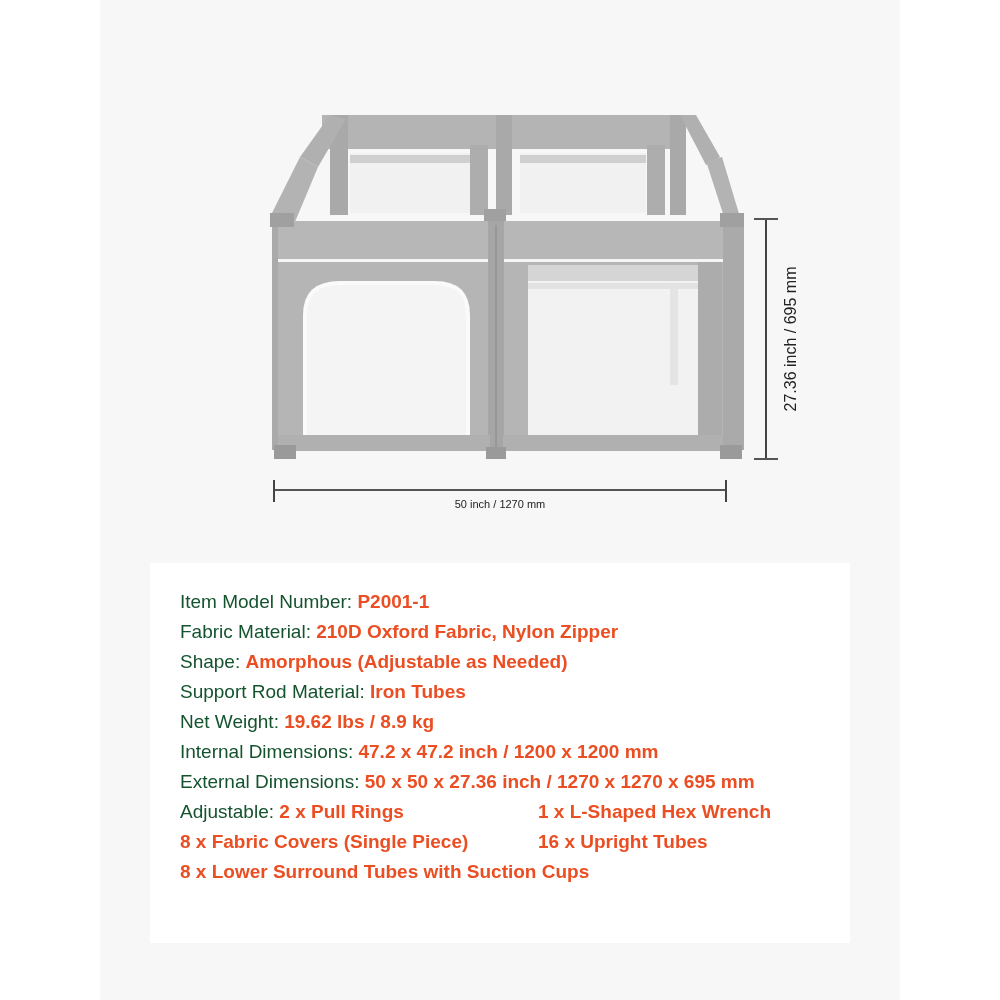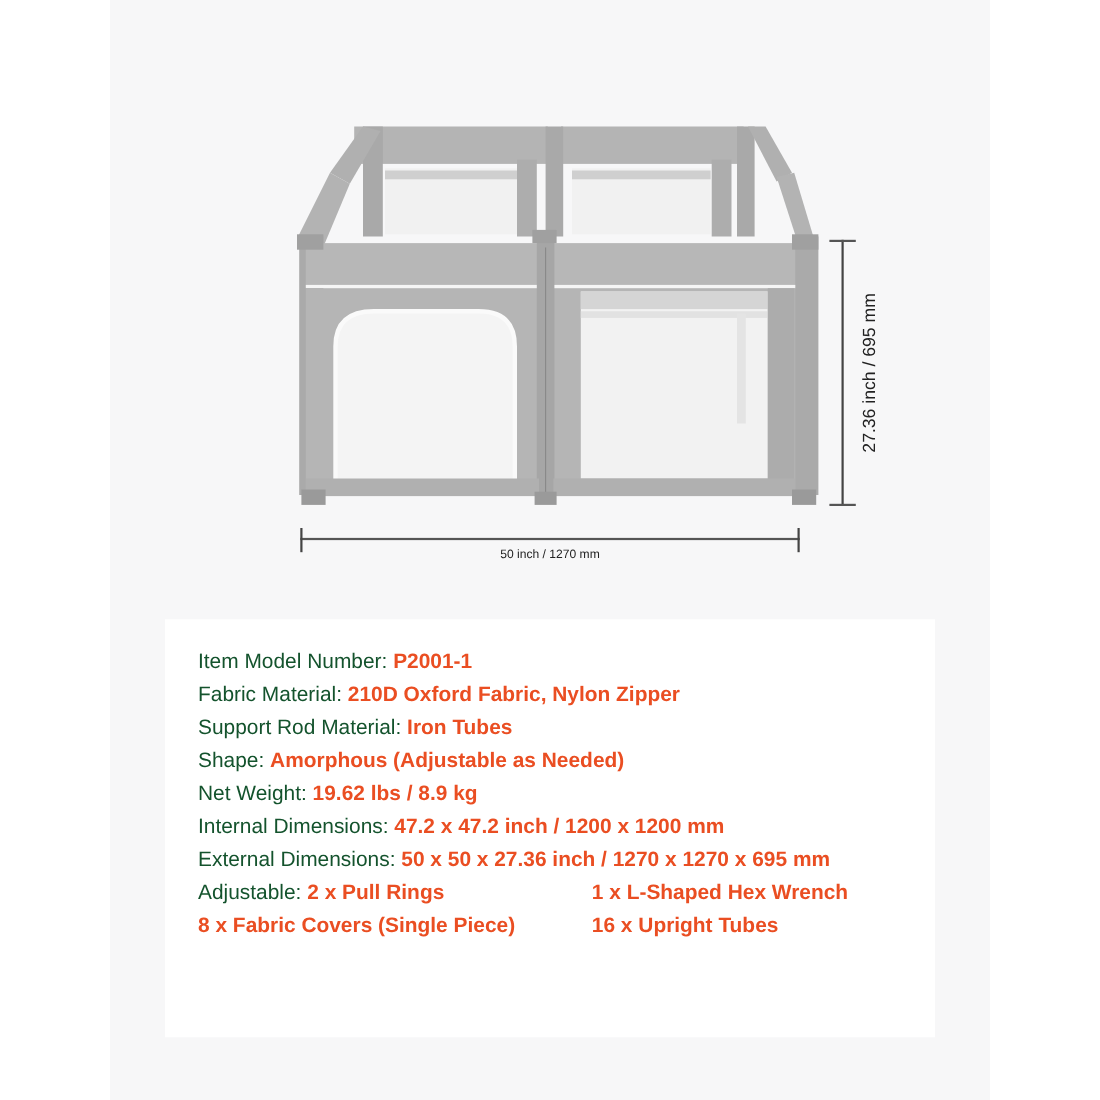--- a/index.html
+++ b/index.html
@@ -219,35 +219,38 @@
 </div>
 
 <div class="spec-card">
   <div class="spec-row">
     <span class="spec-label">Item Model Number: </span><span class="spec-value">P2001-1</span>
   </div>
   <div class="spec-row">
     <span class="spec-label">Fabric Material: </span><span class="spec-value">210D Oxford Fabric, Nylon Zipper</span>
   </div>
   <div class="spec-row">
+    <span class="spec-label">Shape: </span><span class="spec-value">Amorphous (Adjustable as Needed)</span>
+  </div>
+  <div class="spec-row">
     <span class="spec-label">Support Rod Material: </span><span class="spec-value">Iron Tubes</span>
-  </div>
-  <div class="spec-row">
-    <span class="spec-label">Shape: </span><span class="spec-value">Amorphous (Adjustable as Needed)</span>
   </div>
   <div class="spec-row">
     <span class="spec-label">Net Weight: </span><span class="spec-value">19.62 lbs / 8.9 kg</span>
   </div>
   <div class="spec-row">
     <span class="spec-label">Internal Dimensions: </span><span class="spec-value">47.2 x 47.2 inch / 1200 x 1200 mm</span>
   </div>
   <div class="spec-row">
     <span class="spec-label">External Dimensions: </span><span class="spec-value">50 x 50 x 27.36 inch / 1270 x 1270 x 695 mm</span>
   </div>
   <div class="spec-row">
     <span class="spec-label">Adjustable: </span><span class="spec-value">2 x Pull Rings</span>
     <span class="spec-value col2">1 x L-Shaped Hex Wrench</span>
   </div>
   <div class="spec-row">
     <span class="spec-value">8 x Fabric Covers (Single Piece)</span>
     <span class="spec-value col2">16 x Upright Tubes</span>
   </div>
+  <div class="spec-row">
+    <span class="spec-value">8 x Lower Surround Tubes with Suction Cups</span>
+  </div>
 </div>
 
 </body></html>

